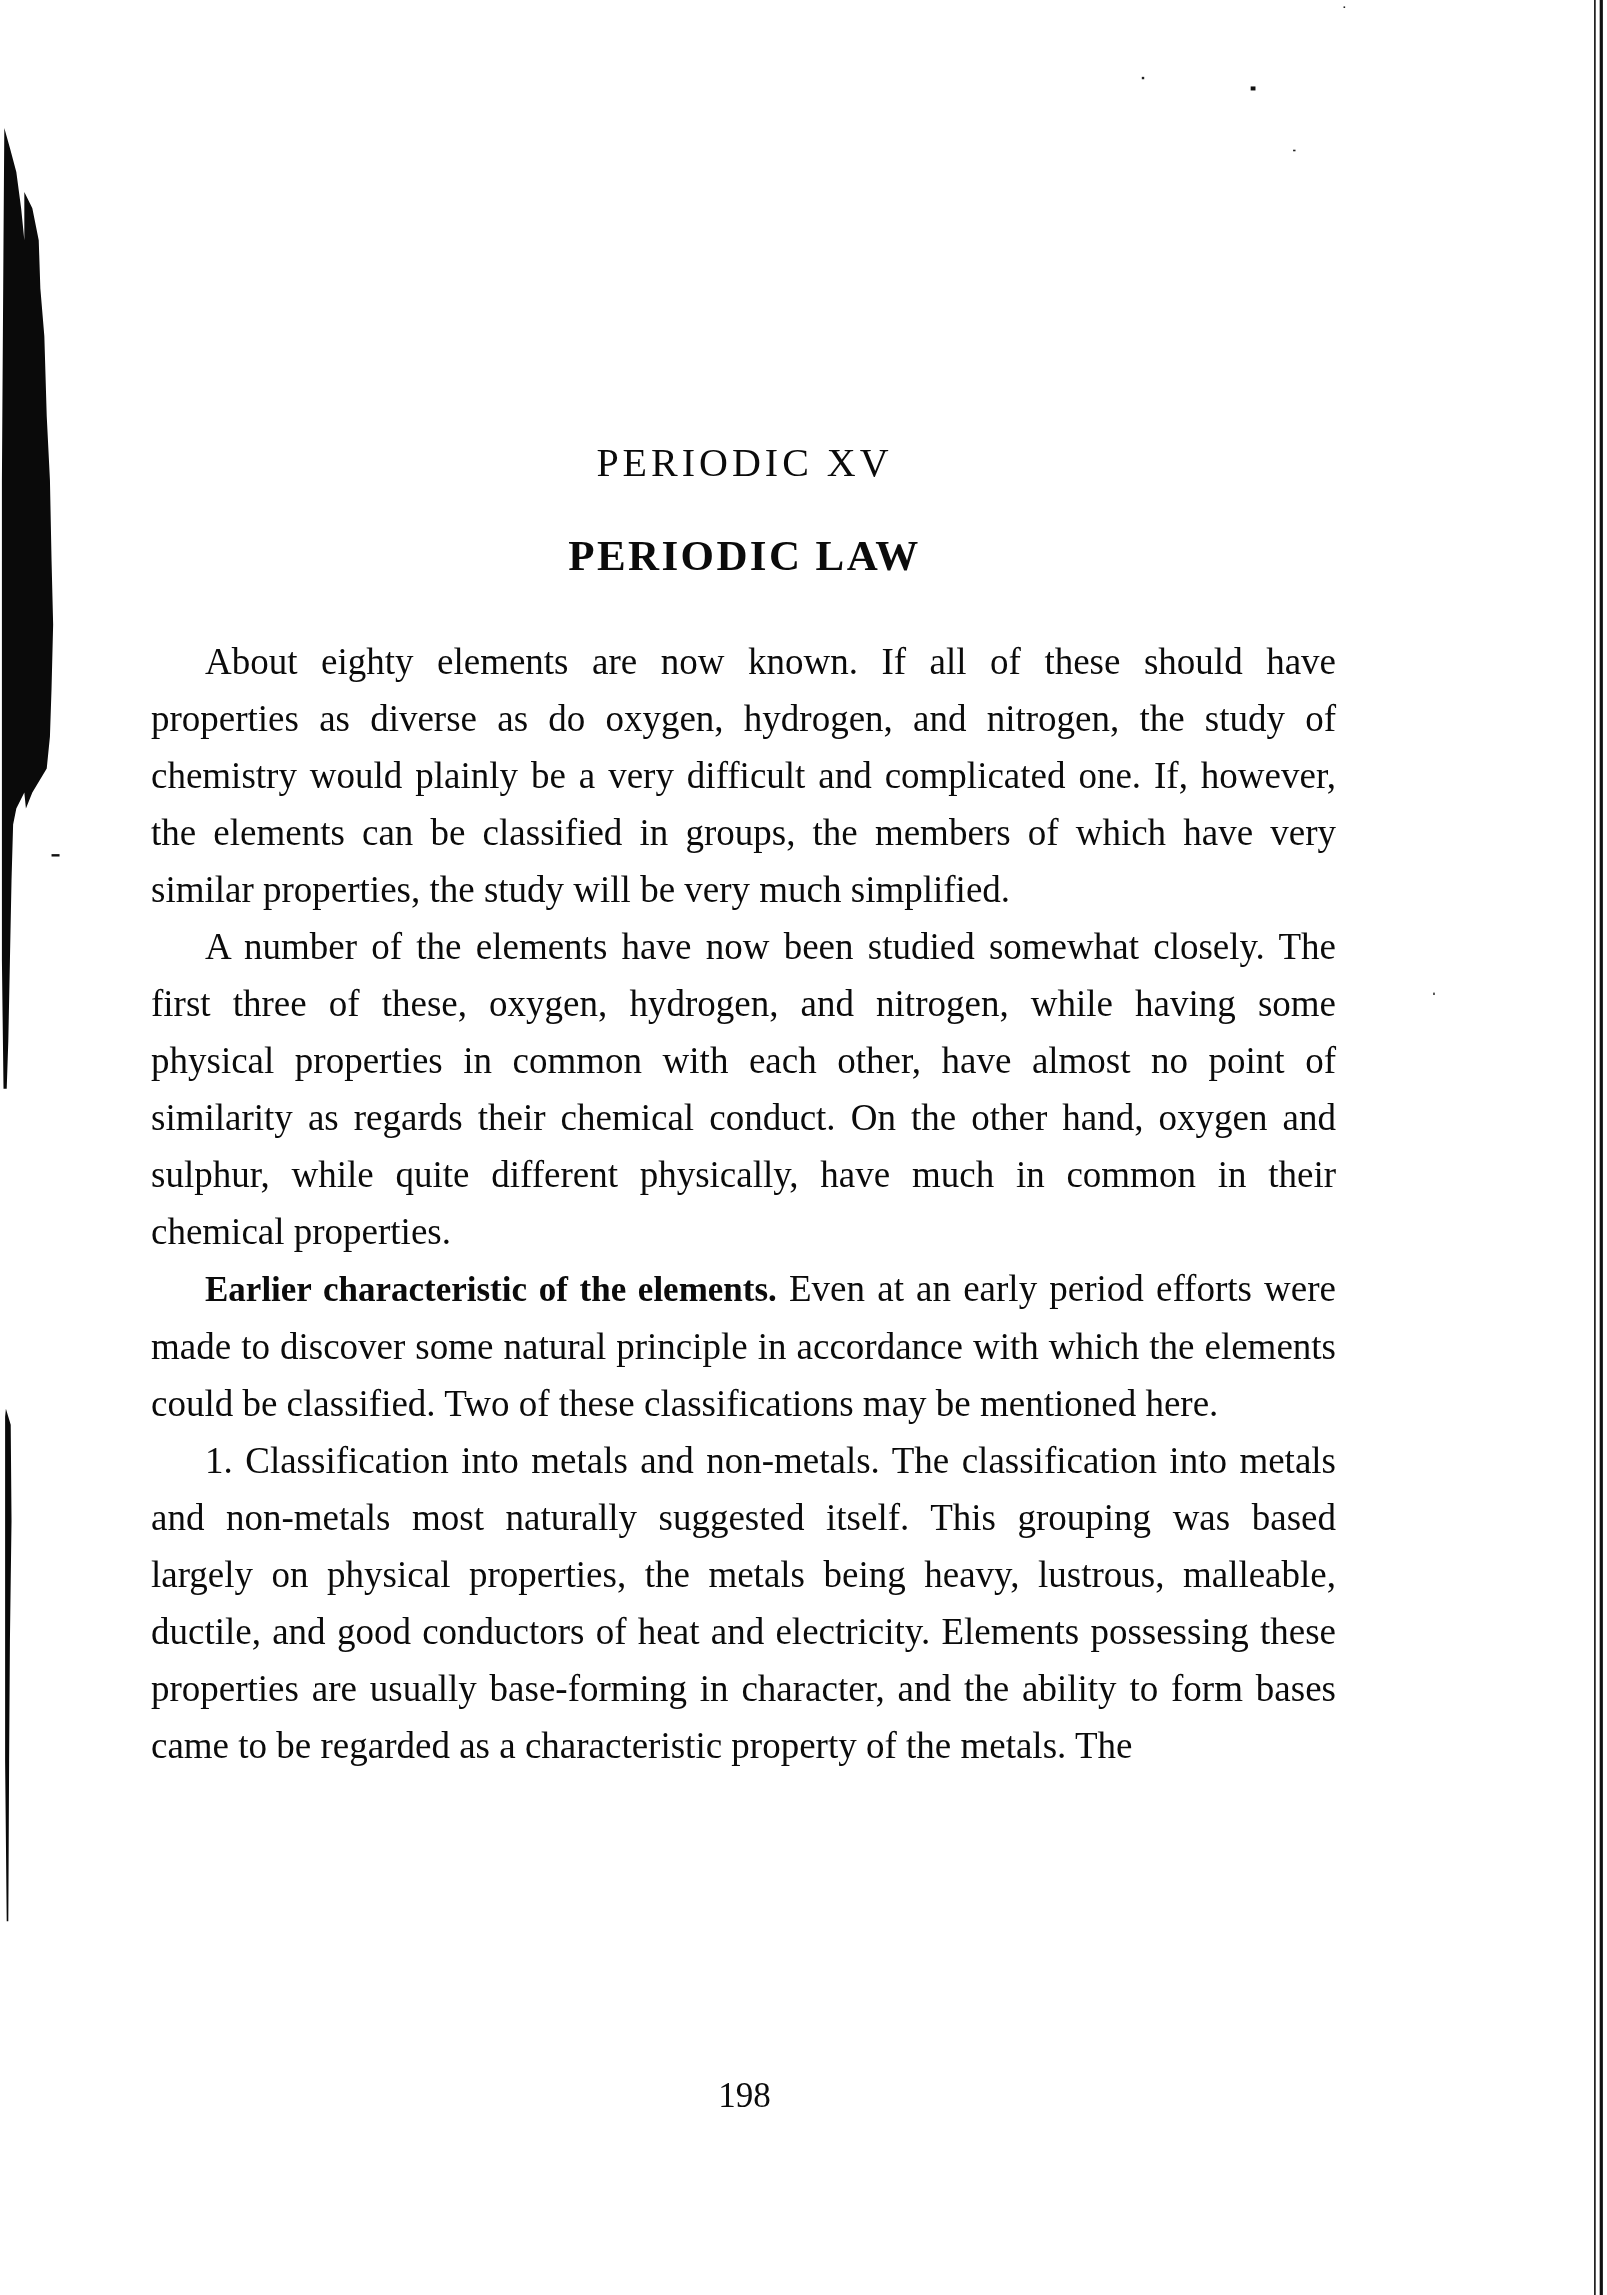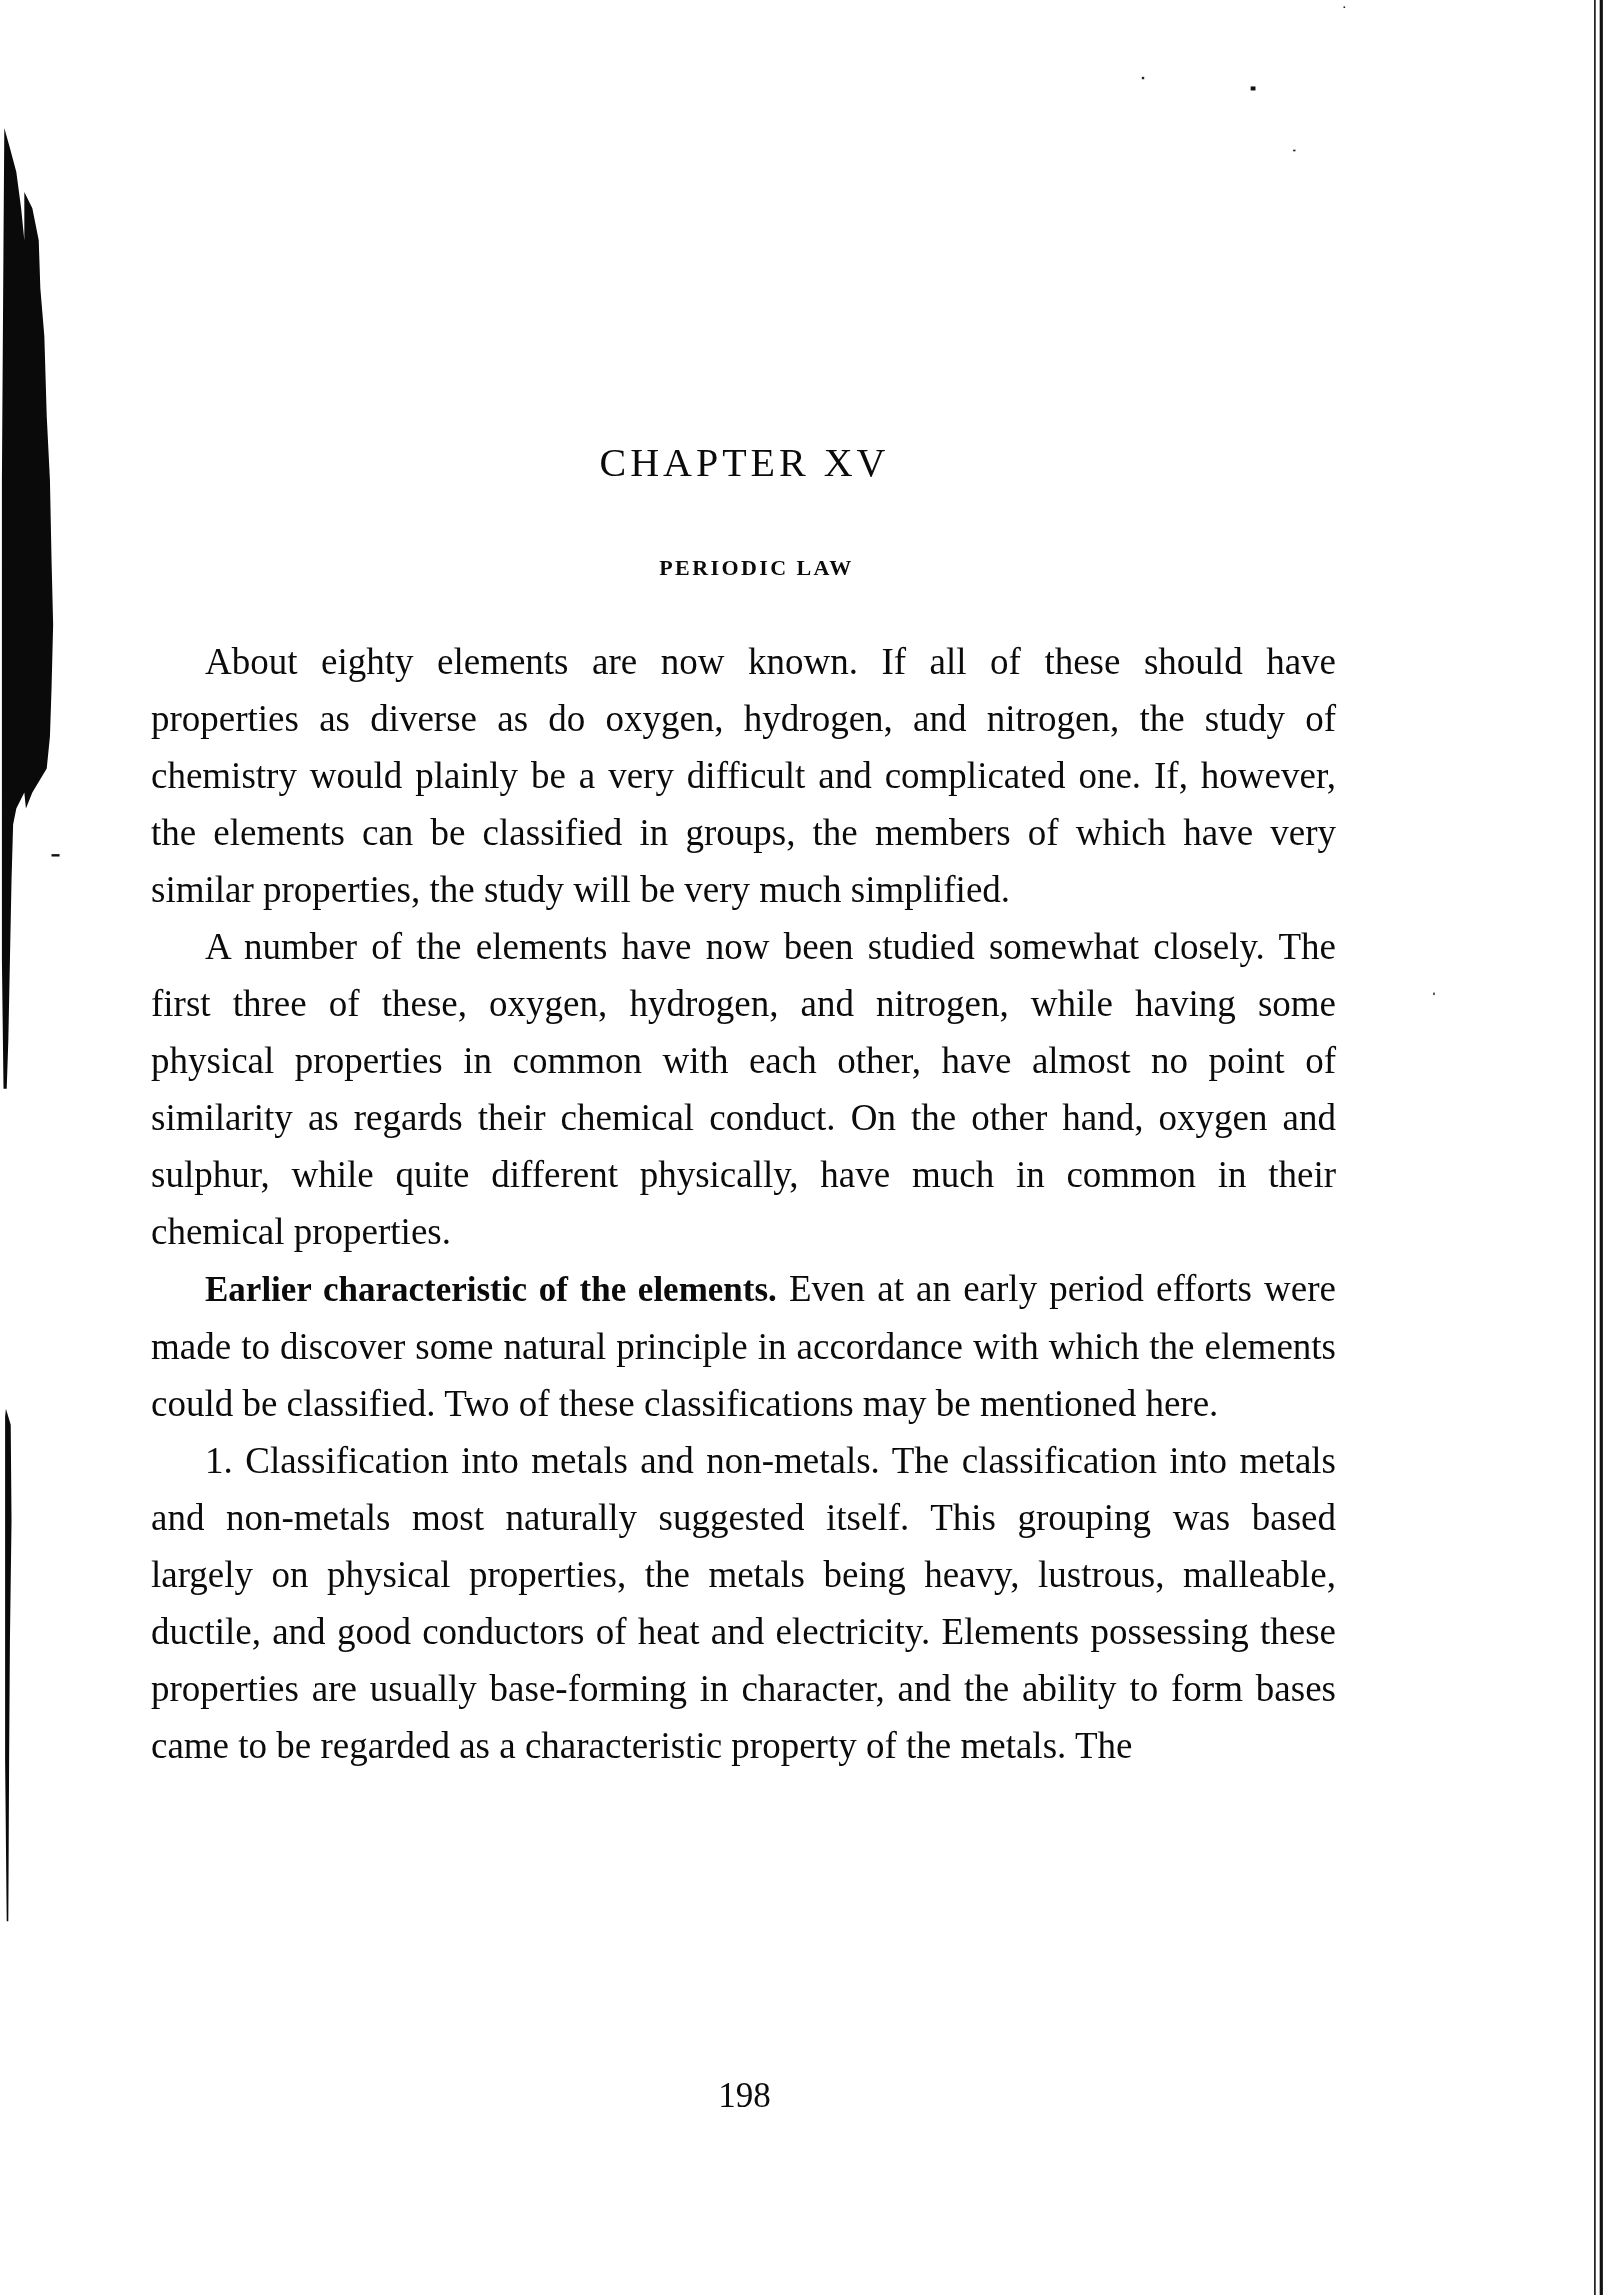--- a/index.html
+++ b/index.html
@@ -32,25 +32,25 @@
       line-height: 48px;
       font-weight: normal;
       margin: 0;
     }
     .section-title {
       position: absolute;
       left: 0;
       width: 1489px;
       top: 536px;
       text-align: center;
-      font-size: 22px;
+      font-size: 43px;
       letter-spacing: 2.4px;
       line-height: 40px;
       font-weight: bold;
-      margin: 12px;
+      margin: 0;
     }
     .body-text {
       position: absolute;
       left: 151px;
       top: 633px;
       width: 1185px;
       font-size: 37px;
       line-height: 57px;
     }
     .body-text p {
@@ -90,21 +90,21 @@
   <rect x="1998" y="0" width="4" height="2867" fill="#111"></rect>
 
   <rect x="1562" y="108" width="6" height="5" fill="#111"></rect>
   <rect x="1426" y="96" width="3" height="3" fill="#222"></rect>
   <rect x="1615" y="187" width="3" height="2" fill="#222"></rect>
   <rect x="1678" y="8" width="2" height="2" fill="#222"></rect>
   <rect x="1790" y="1240" width="2" height="3" fill="#333"></rect>
   <rect x="2013" y="2480" width="2" height="2" fill="#333"></rect>
 </svg>
 
-<h1 class="chapter-title">CHAPTER XV</h1>
+<h1 class="chapter-title">PERIODIC XV</h1>
 
 <h2 class="section-title">PERIODIC LAW</h2>
 
 <div class="body-text">
   <p>
     <span>About eighty elements are now known.  If all of these should have properties as diverse as do oxygen, hydrogen, and nitrogen, the study of chemistry would plainly be a very difficult and complicated one.  If, however, the elements can be classified in groups, the members of which have very similar properties, the study will be very much simplified.</span>
   </p>
   <p>
     <span>A number of the elements have now been studied some­what closely.  The first three of these, oxygen, hydrogen, and nitrogen, while having some physical properties in common with each other, have almost no point of similarity as regards their chemical conduct.  On the other hand, oxygen and sulphur, while quite different physically, have much in common in their chemical properties.</span>
   </p>

